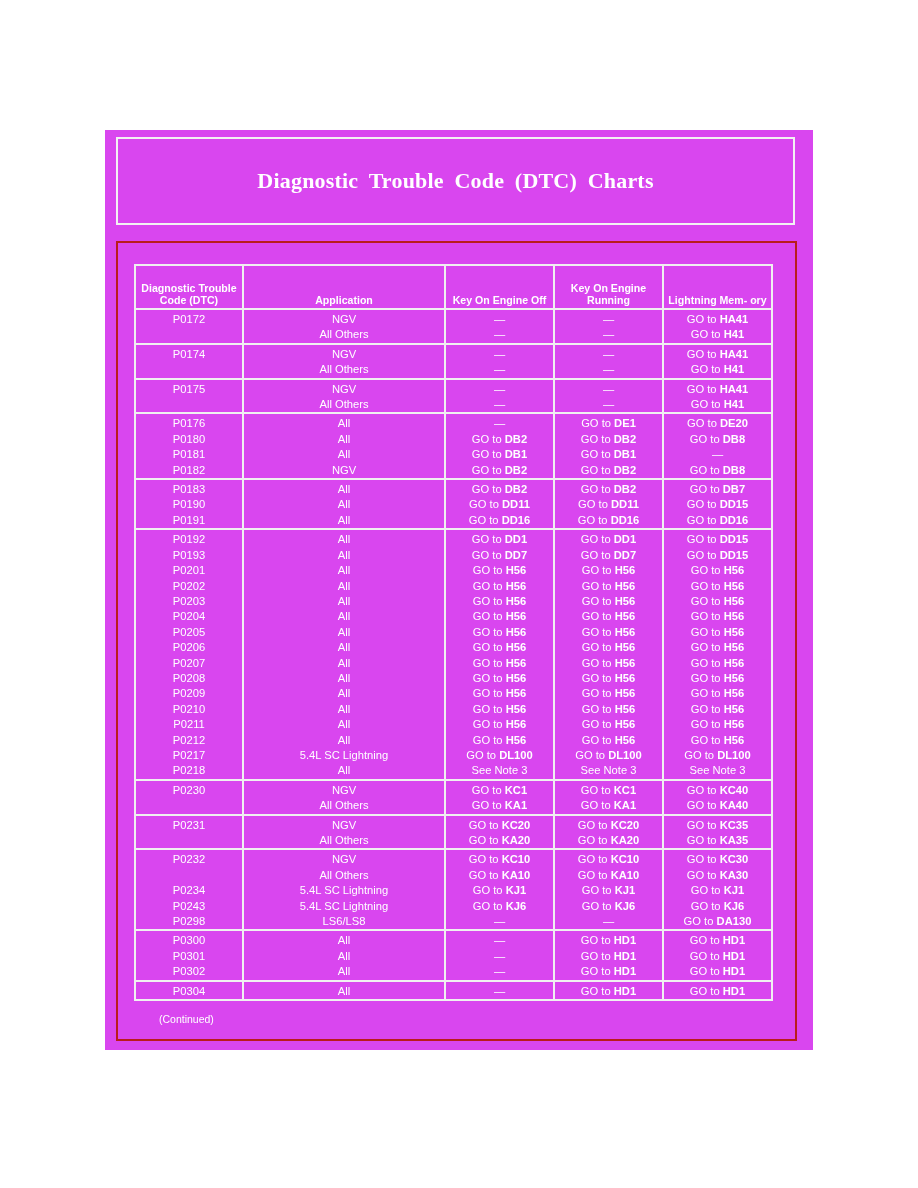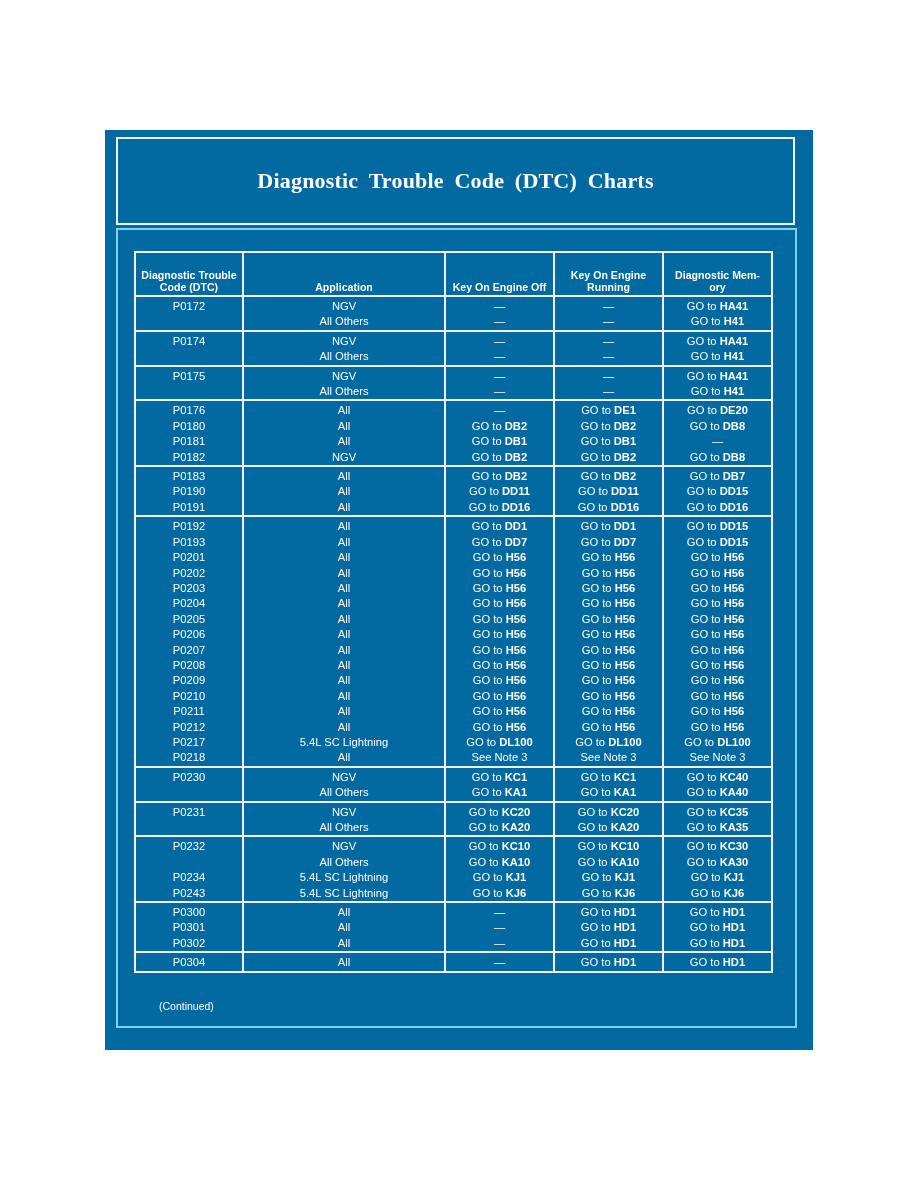--- a/index.html
+++ b/index.html
@@ -13,21 +13,21 @@
     position: relative;
     overflow: hidden;
     font-family: "Liberation Sans", sans-serif;
   }
   .page-panel {
     position: absolute;
     left: 105px;
     top: 130px;
     width: 708px;
     height: 920px;
-    background: #0369a1;
+    background: #d946ef;
   }
   .title-box {
     position: absolute;
     left: 11px;
     top: 7px;
     width: 679px;
     height: 88px;
     border: 2px solid #f2f2f2;
     box-sizing: border-box;
     display: flex;
@@ -38,24 +38,24 @@
     color: #ffffff;
     font-family: "Liberation Serif", serif;
     font-weight: bold;
     font-size: 22px;
     word-spacing: 5px;
     letter-spacing: 0.2px;
   }
   .content-box {
     position: absolute;
     left: 11px;
-    top: 98px;
+    top: 111px;
     width: 681px;
     height: 800px;
-    border: 2px solid #7dd3fc;
+    border: 2px solid #b91c1c;
     box-sizing: border-box;
   }
   .dtc-table {
     position: absolute;
     left: 16px;
     top: 21px;
     width: 639px;
     border-collapse: collapse;
     table-layout: fixed;
     color: #ffffff;
@@ -125,21 +125,21 @@
           <col class="c-koeo">
           <col class="c-koer">
           <col class="c-cm">
       </colgroup>
       <thead>
         <tr>
           <th>Diagnostic Trouble Code (DTC)</th>
           <th>Application</th>
           <th>Key On Engine Off</th>
           <th>Key On Engine Running</th>
-          <th>Diagnostic Mem- ory</th>
+          <th>Lightning Mem- ory</th>
         </tr>
       </thead>
 
     <tbody class="group">
           <tr>
             <td>P0172</td>
             <td>NGV</td>
             <td>—</td>
             <td>—</td>
             <td><span class="goto-prefix">GO to</span> <span class="goto-target">HA41</span></td>
@@ -404,20 +404,27 @@
             <td><span class="goto-prefix">GO to</span> <span class="goto-target">KJ1</span></td>
             <td><span class="goto-prefix">GO to</span> <span class="goto-target">KJ1</span></td>
             <td><span class="goto-prefix">GO to</span> <span class="goto-target">KJ1</span></td>
           </tr>
           <tr>
             <td>P0243</td>
             <td>5.4L SC Lightning</td>
             <td><span class="goto-prefix">GO to</span> <span class="goto-target">KJ6</span></td>
             <td><span class="goto-prefix">GO to</span> <span class="goto-target">KJ6</span></td>
             <td><span class="goto-prefix">GO to</span> <span class="goto-target">KJ6</span></td>
+          </tr>
+          <tr>
+            <td>P0298</td>
+            <td>LS6/LS8</td>
+            <td>—</td>
+            <td>—</td>
+            <td><span class="goto-prefix">GO to</span> <span class="goto-target">DA130</span></td>
           </tr>
         </tbody>
         <tbody class="group">
           <tr>
             <td>P0300</td>
             <td>All</td>
             <td>—</td>
             <td><span class="goto-prefix">GO to</span> <span class="goto-target">HD1</span></td>
             <td><span class="goto-prefix">GO to</span> <span class="goto-target">HD1</span></td>
           </tr>

